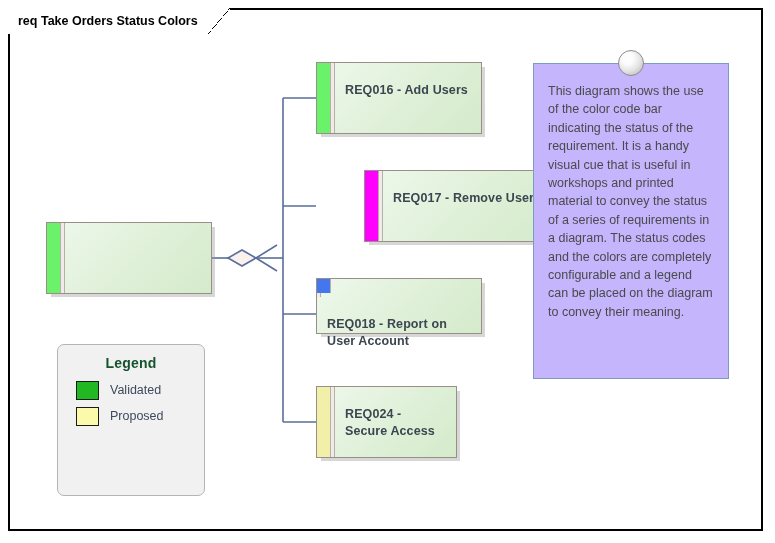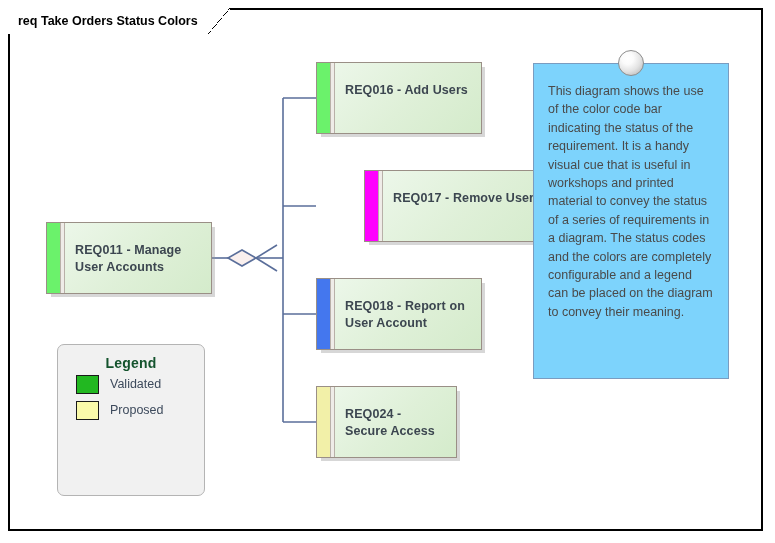--- a/index.html
+++ b/index.html
@@ -144,21 +144,21 @@
   }
   #legend-title {
     text-align: center;
     font-size: 14px;
     font-weight: bold;
     color: #14532d;
     margin-top: 10px;
     letter-spacing: 0.2px;
   }
   #legend-items {
-    margin: 0 0 0 18px;
+    margin: 6px 0 0 18px;
   }
   .legend-item {
     display: flex;
     align-items: center;
     height: 26px;
   }
   .legend-swatch {
     width: 23px;
     height: 19px;
     border: 1px solid #1a1a1a;
@@ -170,21 +170,21 @@
     font-size: 12.5px;
     color: #3d4a5c;
     line-height: 19px;
   }
 
   
   #note-box {
     position: absolute;
     box-sizing: border-box;
     border: 1px solid #7a9cc0;
-    background: #7dd3fc;
+    background: #c4b5fd;
     z-index: 10;
   }
   #note-text {
     padding: 18px 14px 10px 14px;
     font-size: 12.5px;
     line-height: 18.4px;
     color: #4a4a4a;
     white-space: pre-wrap;
   }
   #note-pin {
@@ -222,42 +222,39 @@
       <line x1="256" y1="258" x2="277" y2="245"></line>
       <line x1="256" y1="258" x2="277" y2="271"></line>
     </g>
 
     <polygon points="228,258 242,250 256,258 242,266" fill="#faf0ee" stroke="#5a6e9a" stroke-width="1.6"></polygon>
   </svg>
 
   <div class="req-node" id="node-req011" style="left:46px; top:222px; width:166px; height:72px;">
     <div class="req-status-bar" style="background:#6bf26b;"></div>
     <div class="req-gap"></div>
-    <div class="req-body">
-      <div class="req-title">REQ011 - Manage User Accounts</div>
-    </div>
   </div>
 
   <div class="req-node" id="node-req016" style="left:316px; top:62px; width:166px; height:72px;">
     <div class="req-status-bar" style="background:#6bf26b;"></div>
     <div class="req-gap"></div>
     <div class="req-body">
       <div class="req-title">REQ016 - Add Users</div>
     </div>
   </div>
 
   <div class="req-node" id="node-req017" style="left:316px; top:170px; width:192px; height:72px;margin-left:48px;">
     <div class="req-status-bar" style="background:#ff00ff;"></div>
     <div class="req-gap"></div>
     <div class="req-body">
       <div class="req-title">REQ017 - Remove User</div>
     </div>
   </div>
 
-  <div class="req-node" id="node-req018" style="left:316px; top:278px; width:166px; height:72px;">
+  <div class="req-node" id="node-req018" style="left:316px; top:278px; width:166px; height:56px;flex-direction:column;">
     <div class="req-status-bar" style="background:#4477ee;"></div>
     <div class="req-gap"></div>
     <div class="req-body">
       <div class="req-title">REQ018 - Report on User Account</div>
     </div>
   </div>
 
   <div class="req-node" id="node-req024" style="left:316px; top:386px; width:141px; height:72px;">
     <div class="req-status-bar" style="background:#f2f0a8;"></div>
     <div class="req-gap"></div>

